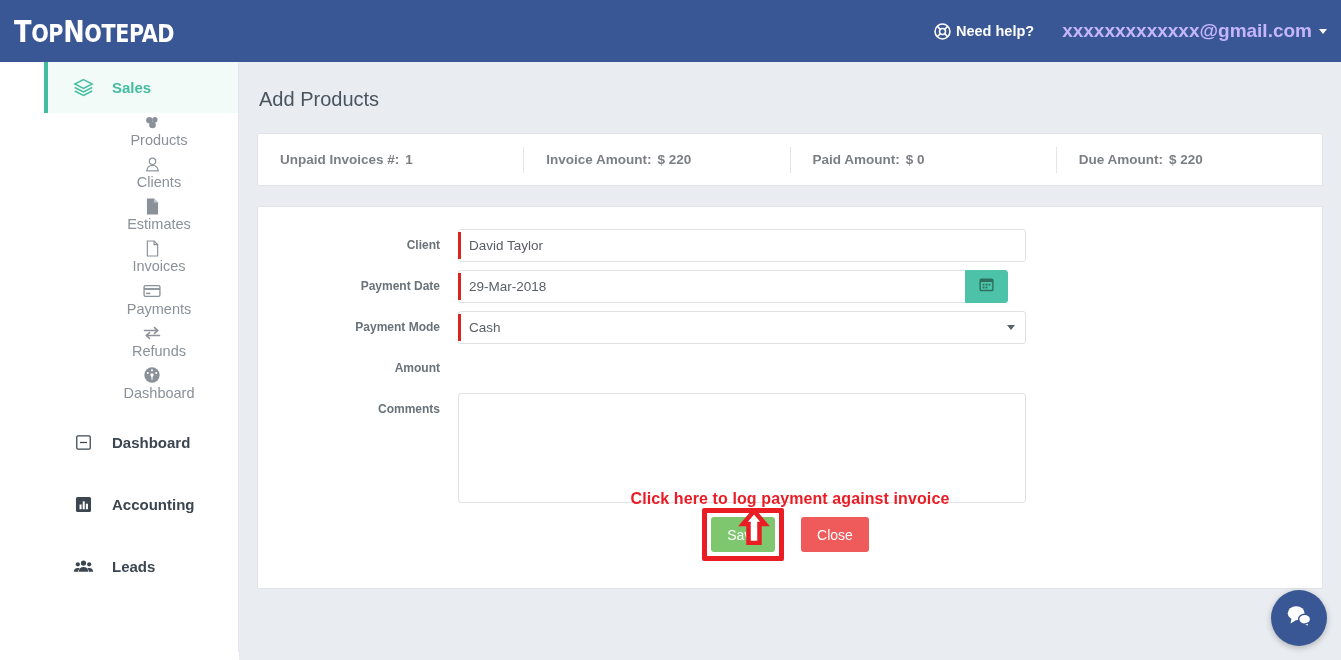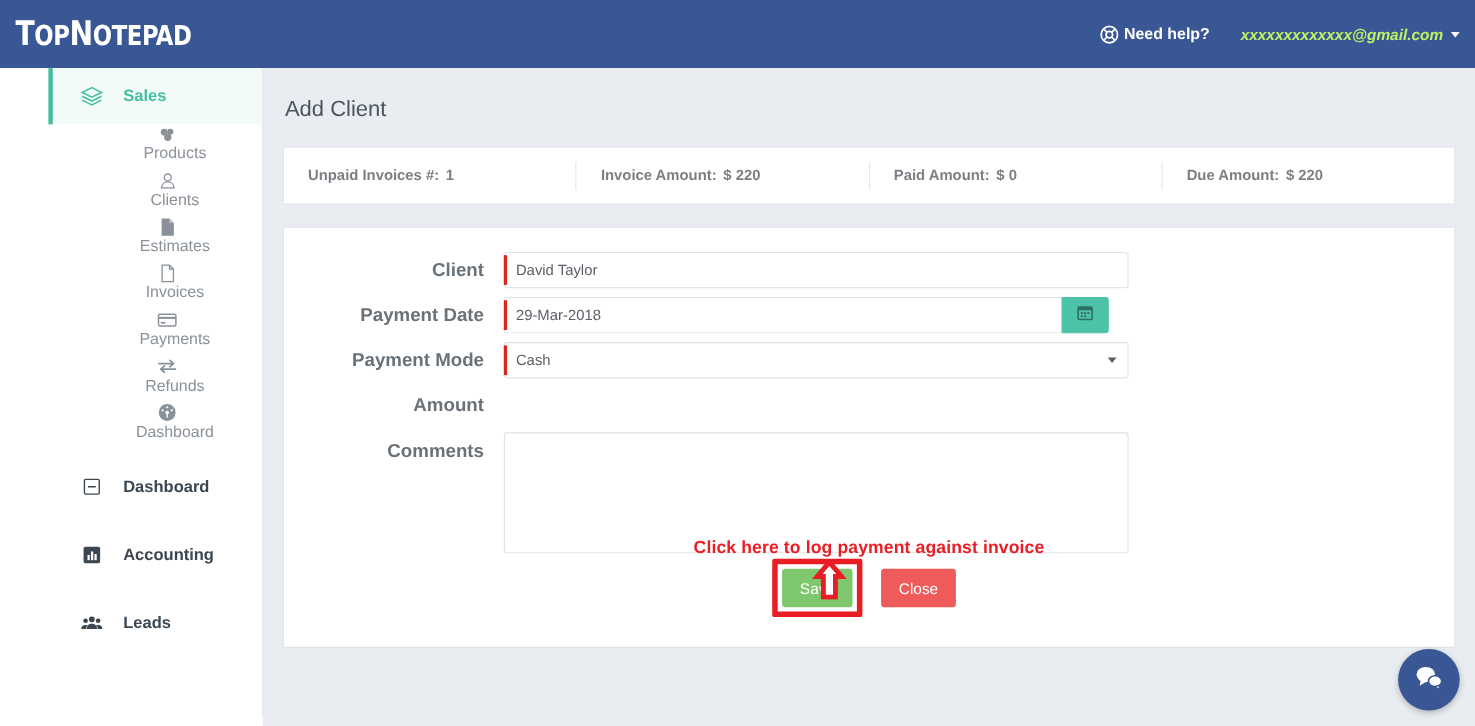--- a/index.html
+++ b/index.html
@@ -32,22 +32,22 @@
   .logo .sm  { font-size:25px; }
   .header-right {
     display:flex; align-items:center; margin-right:14px; color:#ffffff;
   }
   .need-help {
     display:flex; align-items:center; font-size:14.5px; font-weight:bold;
     margin-right:28px; color:#ffffff; cursor:pointer; white-space:nowrap;
   }
   .lifebuoy { width:17px; height:17px; margin-right:5px; flex:none; }
   .user-email {
-    font-size:14px; font-weight:bold; color:#bef264; cursor:pointer;
-    display:flex; align-items:center; white-space:nowrap;font-style:italic;
+    font-size:19px; font-weight:bold; color:#c4b5fd; cursor:pointer;
+    display:flex; align-items:center; white-space:nowrap;
   }
   .caret-down {
     display:inline-block; margin-left:7px;
     width:0; height:0;
     border-left:4.5px solid transparent;
     border-right:4.5px solid transparent;
     border-top:5px solid #ffffff;
   }
 
   
@@ -104,21 +104,21 @@
   .summary-cell .sv { font-weight:bold; color:#7b7f84; margin-left:6px; }
 
   .form-card {
     margin:20px 18px 0 18px; height:383px; position:relative;
     padding-top:22px;
   }
 
   .frow { display:flex; align-items:flex-start; margin-bottom:8px; }
   .flabel {
     width:200px; flex:none; text-align:right; padding-right:18px;
-    font-size:17px; color:#6a7279; font-weight:bold;
+    font-size:12px; color:#6a7279; font-weight:bold;
     line-height:33px; white-space:nowrap;
   }
   .fctl { position:relative; width:568px; }
 
   .req-mark {
     position:absolute; left:0; top:3px; width:3px; height:27px;
     background:#d9251d; z-index:3;
   }
   .inp {
     width:568px; height:33px; border:1px solid #dfe3e6; border-radius:3px;
@@ -358,21 +358,21 @@
         </svg>
       </span>
       <span class="nav-label">Leads</span>
     </div>
 
     <div class="white-strip"></div>
   </div>
 
   <div class="content">
 
-    <div class="page-title">Add Client</div>
+    <div class="page-title">Add Products</div>
 
     <div class="card summary-card">
       <div class="summary-cell">
         <span>Unpaid Invoices #:</span>
         <span class="sv">1</span>
       </div>
       <div class="summary-cell">
         <span>Invoice Amount:</span>
         <span class="sv">$ 220</span>
       </div>

